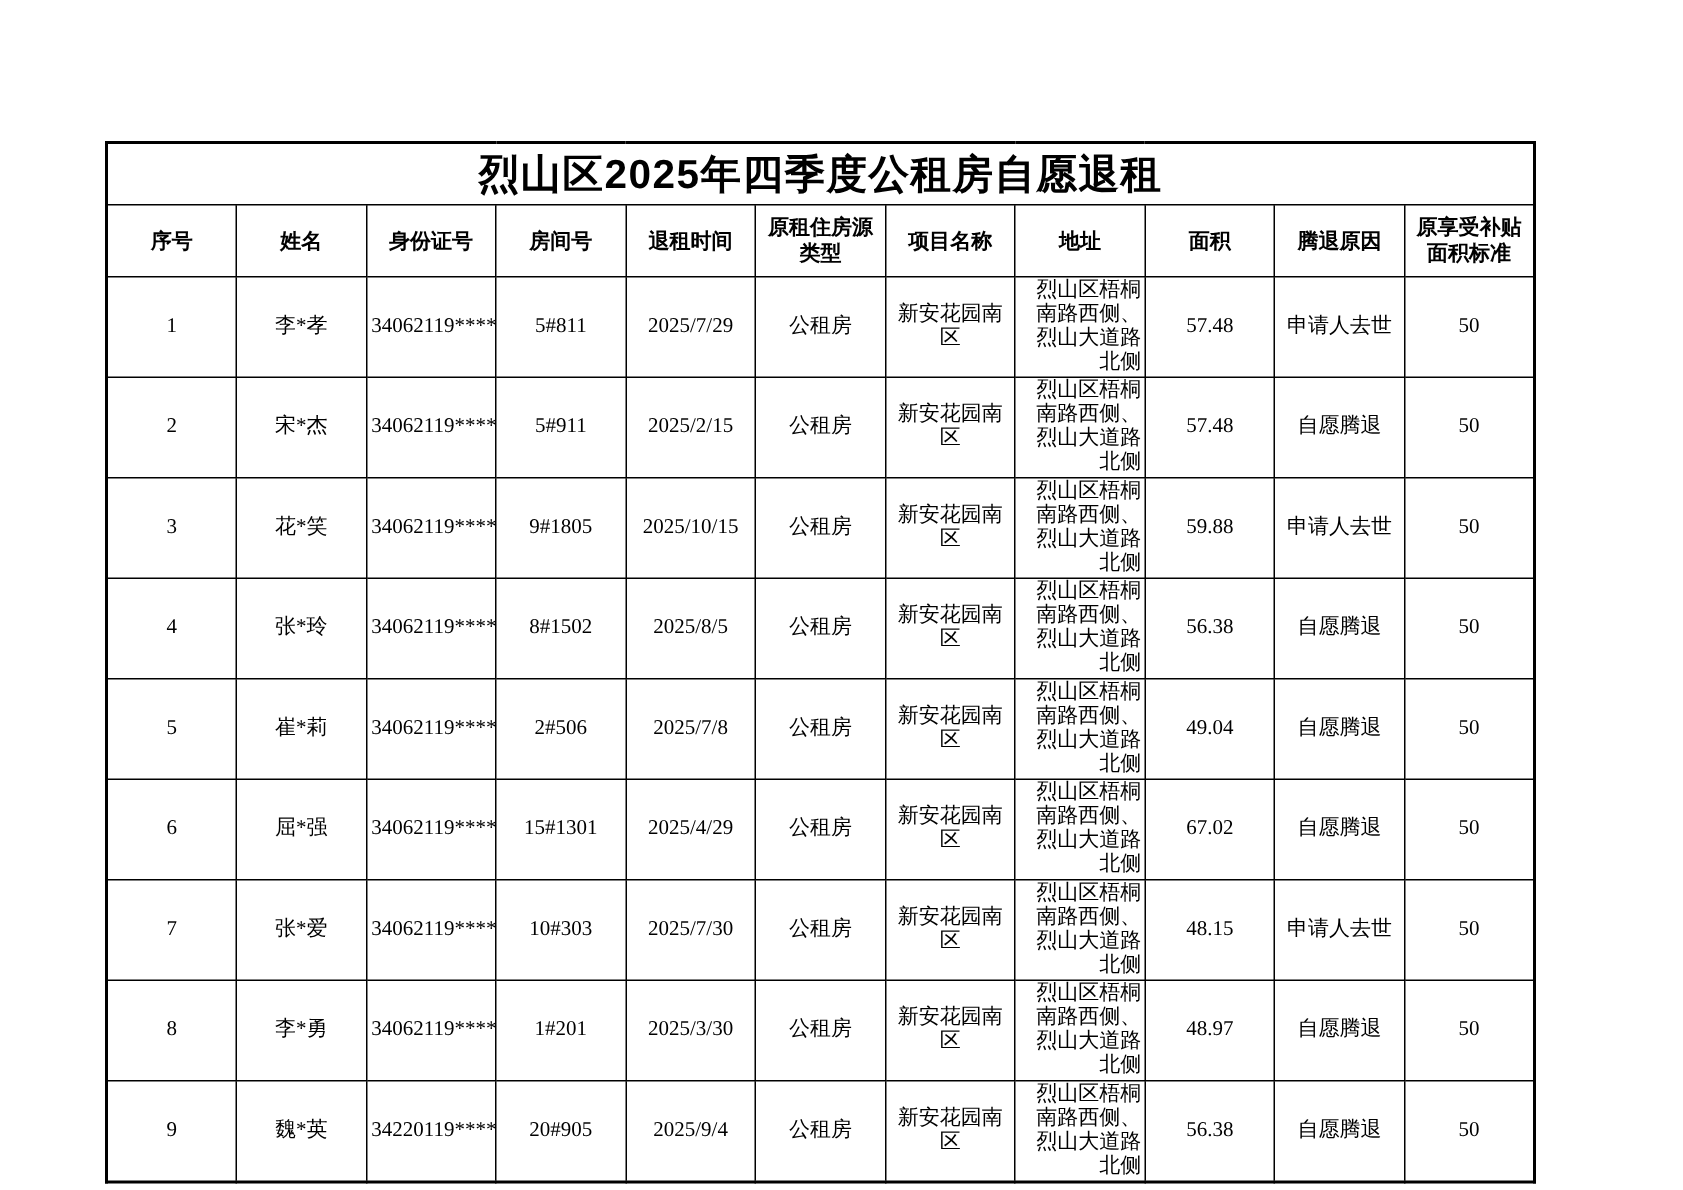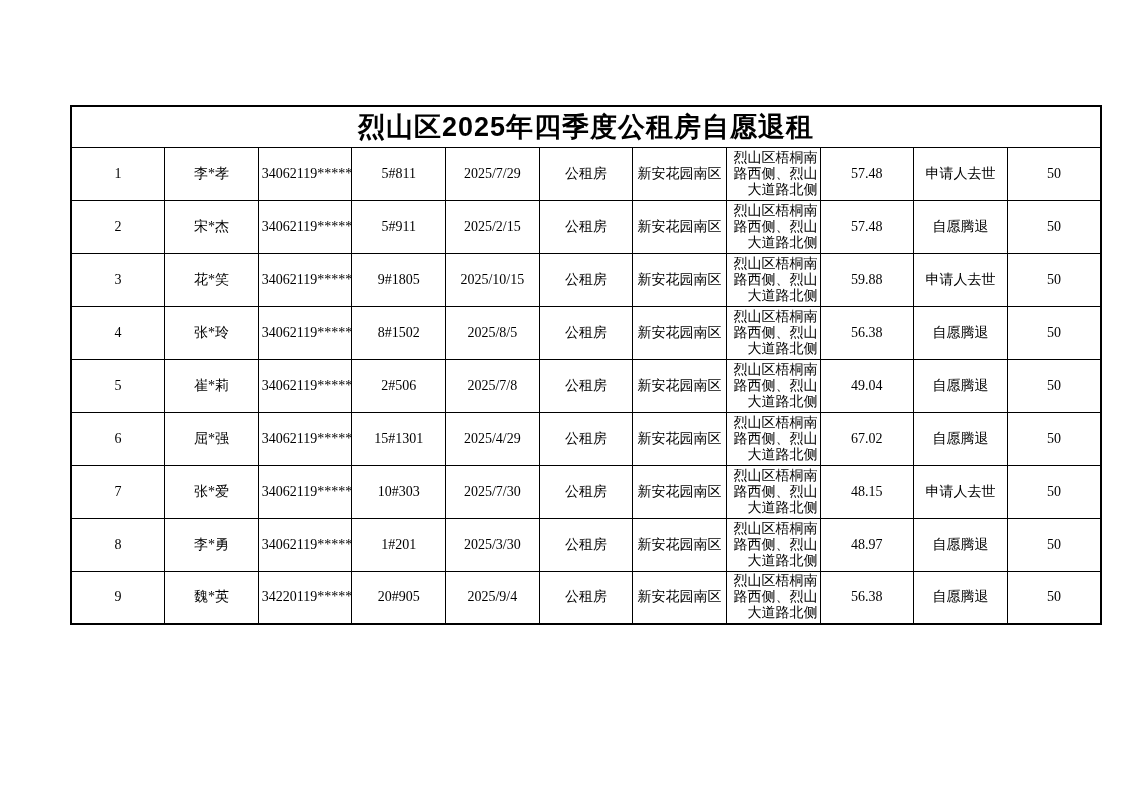--- a/index.html
+++ b/index.html
@@ -10,22 +10,22 @@
   body {
     width: 1122px;
     height: 793px;
     overflow: hidden;
     font-family: "Liberation Serif", "DejaVu Serif", serif;
     color: #000000;
   }
   .doc-table {
     position: absolute;
     left: 70px;
-    top: 105px;
-    width: 1032px;
+    top: 94px;
+    width: 954px;
     border-collapse: collapse;
     table-layout: fixed;
     border: 2px solid #000000;
     background: #ffffff;
   }
   .doc-table th, .doc-table td {
     border: 1px solid #000000;
     text-align: center;
     vertical-align: middle;
     padding: 1px 3px;
@@ -71,20 +71,33 @@
   }
 </style>
 </head>
 <body>
 
 <table class="doc-table">
   <thead>
     <tr class="title-row">
       <th colspan="11">烈山区2025年四季度公租房自愿退租</th>
     </tr>
+    <tr class="header-row" id="header-row">
+        <th class="col-index">序号</th>
+        <th class="col-name">姓名</th>
+        <th class="col-id_number">身份证号</th>
+        <th class="col-room">房间号</th>
+        <th class="col-date">退租时间</th>
+        <th class="col-housing_type">原租住房源类型</th>
+        <th class="col-project">项目名称</th>
+        <th class="col-address">地址</th>
+        <th class="col-area">面积</th>
+        <th class="col-reason">腾退原因</th>
+        <th class="col-subsidy_area">原享受补贴面积标准</th>
+      </tr>
   </thead>
   <tbody id="table-body">
       <tr>
         <td class="col-index">1</td>
         <td class="col-name">李*孝</td>
         <td class="col-id_number">34062119******2218</td>
         <td class="col-room">5#811</td>
         <td class="col-date">2025/7/29</td>
         <td class="col-housing_type">公租房</td>
         <td class="col-project">新安花园南区</td>

